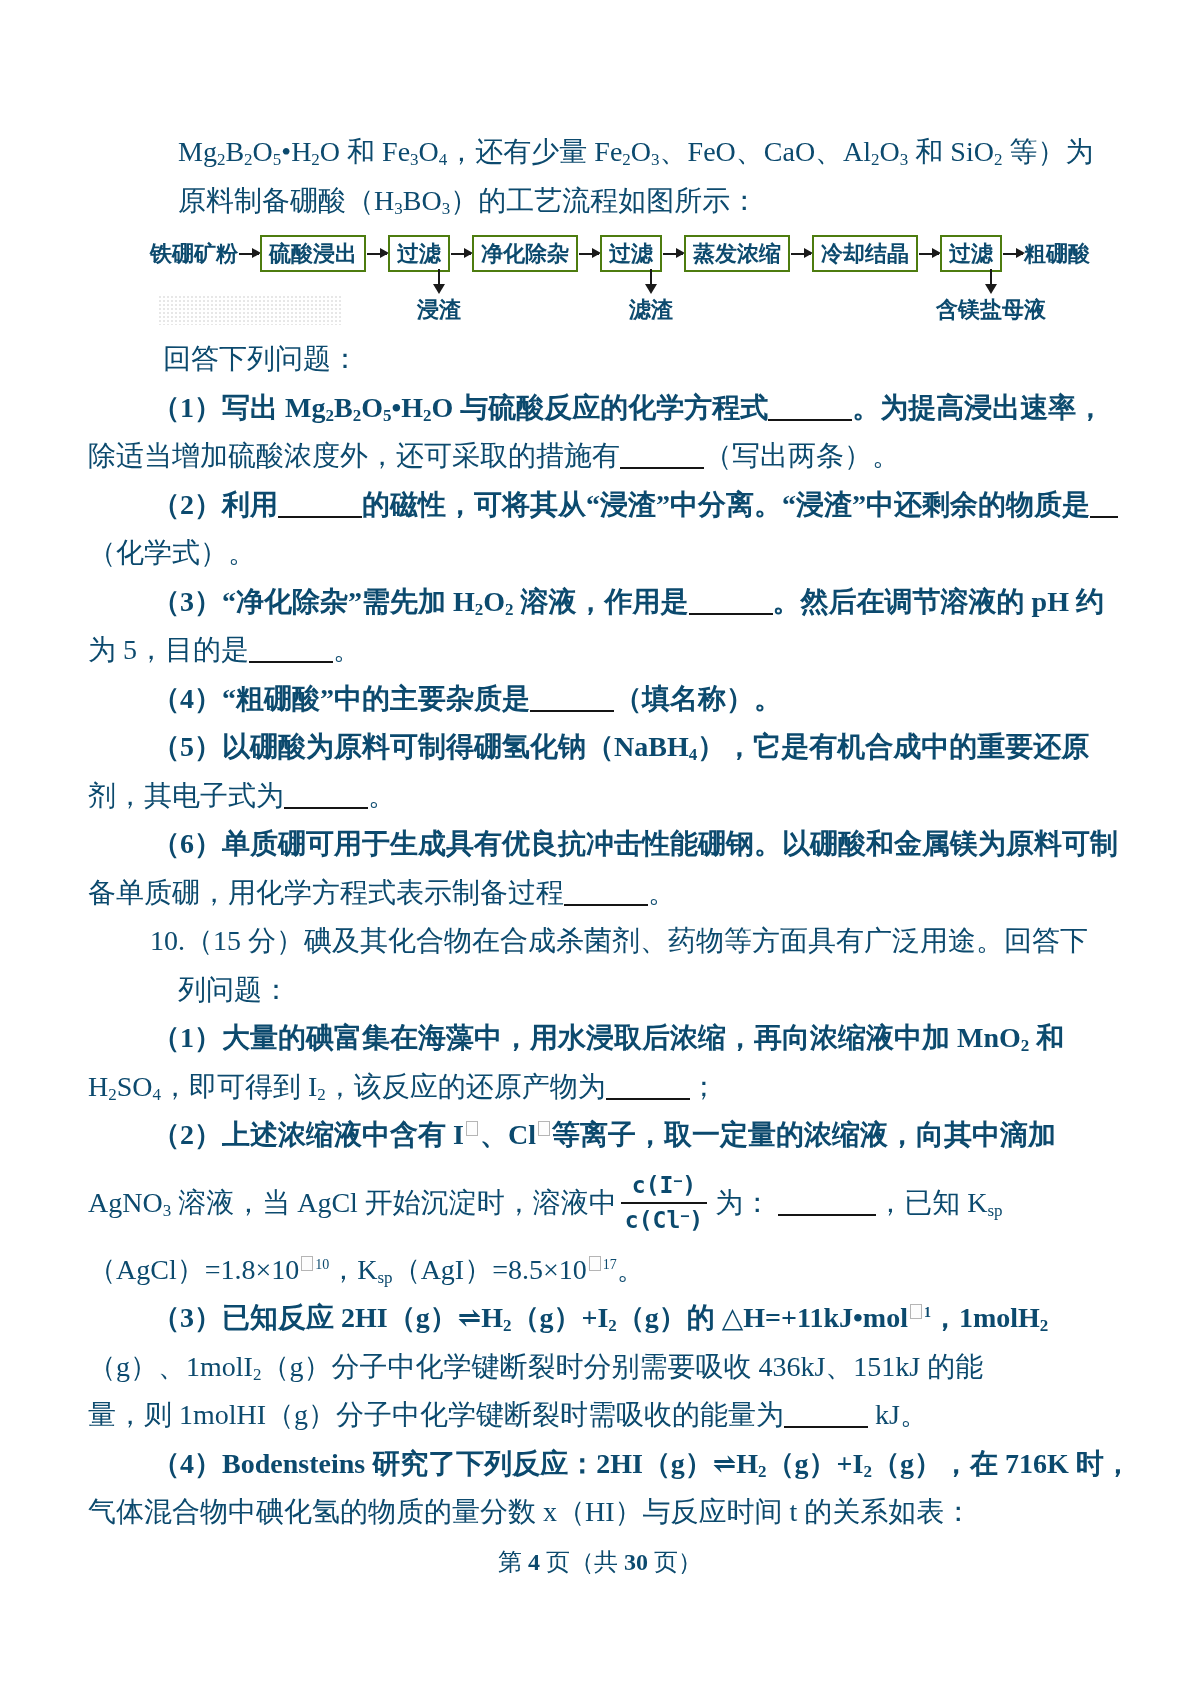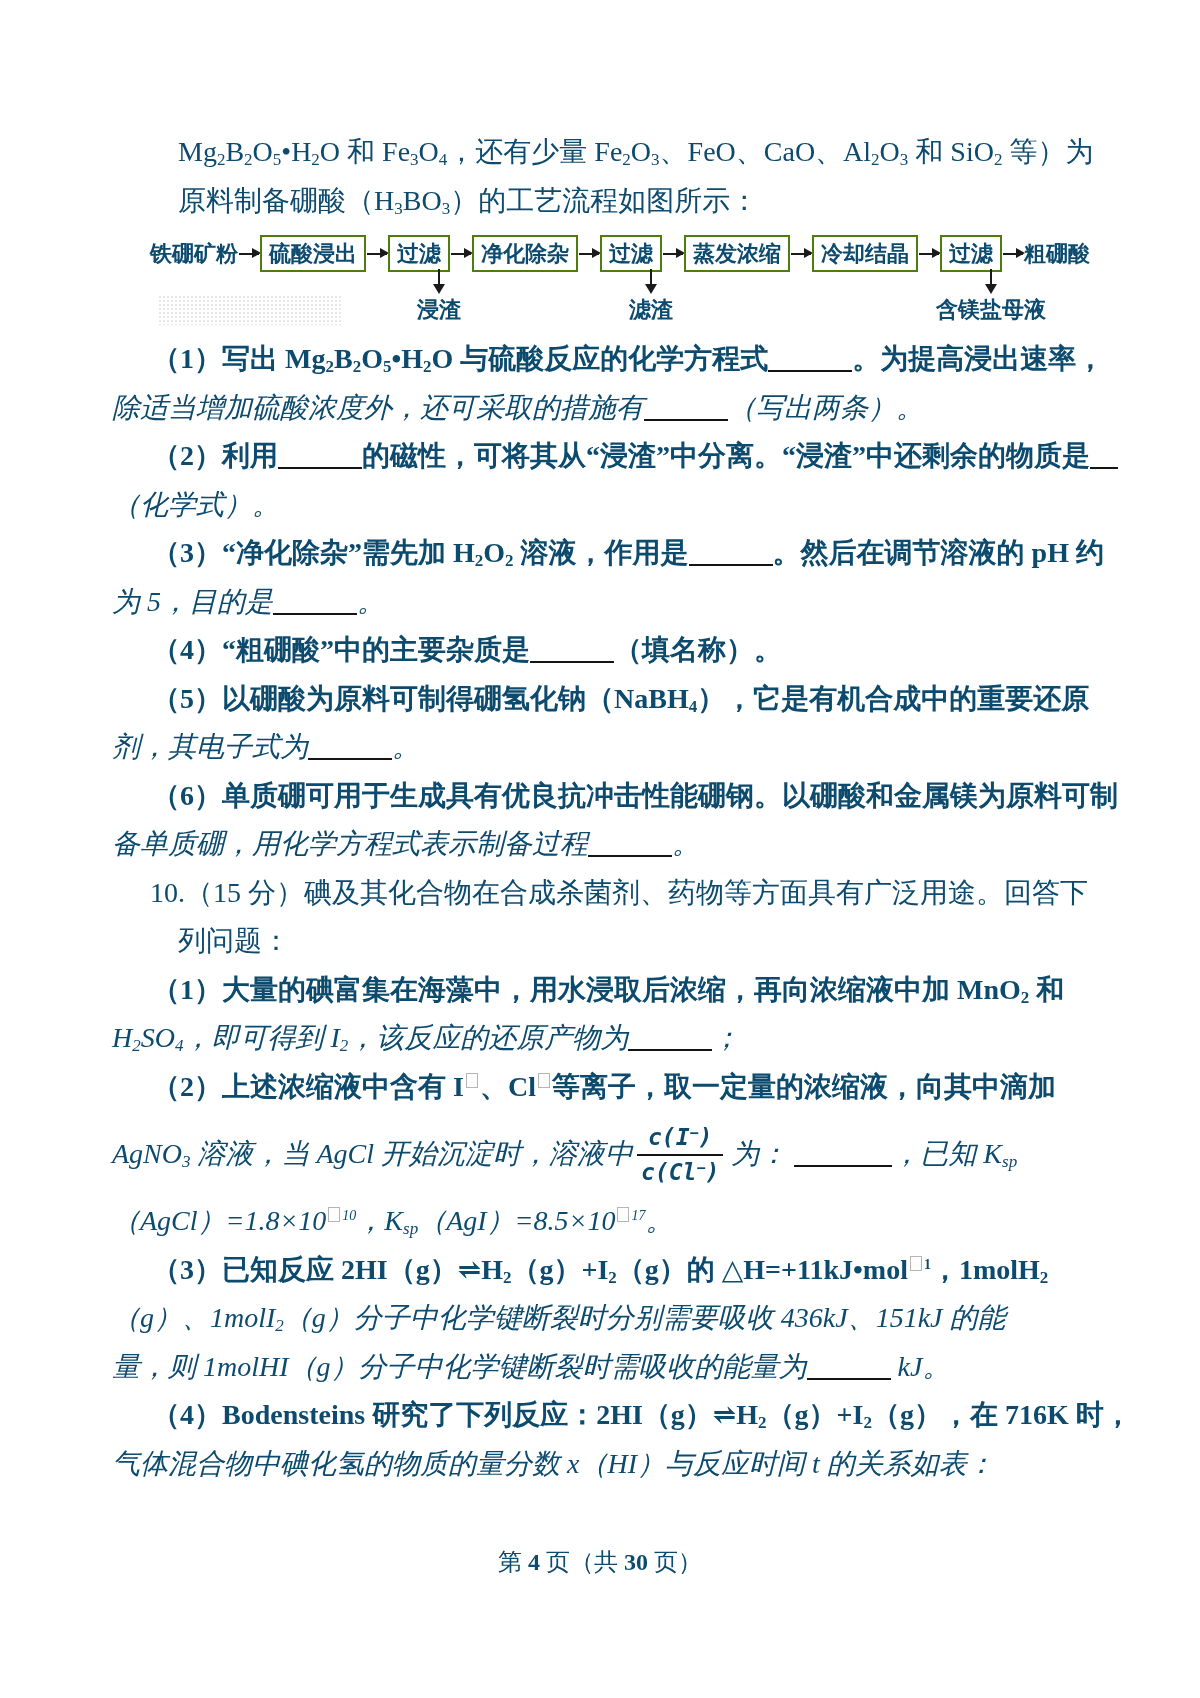--- a/index.html
+++ b/index.html
@@ -14,21 +14,21 @@
   }
   .content{position:absolute;top:128px;left:0;width:100%;}
   .line{
     height:48.5px;line-height:48.5px;
     font-size:28px;white-space:pre;
   }
   .line.tall{height:86px;line-height:86px;}
   .ind-cont{padding-left:178px;}
   .ind-prompt{padding-left:163px;}
   .ind-qstart{padding-left:152px;font-weight:bold;}
-  .ind-qcont{padding-left:112px;font-style:italic;}
+  .ind-qcont{padding-left:88px;}
   .ind-qnum{padding-left:150px;}
   sub{font-size:17px;vertical-align:-4px;line-height:0;}
   sup{font-size:14px;vertical-align:10px;line-height:0;}
   .supbox{
     display:inline-block;width:10px;height:13px;
     border:1.5px solid #b5b5b5;vertical-align:8px;margin:0 2px;
     background:#fdfdfd;
   }
   .blank{
     display:inline-block;height:1em;
@@ -109,20 +109,21 @@
           <span class="step-wrap"><span class="flow-box">冷却结晶</span></span>
           <span class="ar"></span>
           <span class="step-wrap"><span class="flow-box">过滤</span><span class="branch">
               <span class="ad"></span>
               <span class="branch-label">含镁盐母液</span>
             </span></span>
           <span class="ar"></span>
           <span class="flow-label">粗硼酸</span>
         </div>
       </div>
+      <div class="line ind-prompt"><span>回答下列问题：</span></div>
       <div class="line ind-qstart"><span>（1）写出 Mg</span><sub>2</sub><span>B</span><sub>2</sub><span>O</span><sub>5</sub><span>•H</span><sub>2</sub><span>O 与硫酸反应的化学方程式</span><span class="blank" style="width: 84px;"></span><span>。为提高浸出速率，</span></div>
       <div class="line ind-qcont"><span>除适当增加硫酸浓度外，还可采取的措施有</span><span class="blank" style="width: 84px;"></span><span>（写出两条）。</span></div>
       <div class="line ind-qstart"><span>（2）利用</span><span class="blank" style="width: 84px;"></span><span>的磁性，可将其从“浸渣”中分离。“浸渣”中还剩余的物质是</span><span class="blank" style="width: 28px;"></span></div>
       <div class="line ind-qcont"><span>（化学式）。</span></div>
       <div class="line ind-qstart"><span>（3）“净化除杂”需先加 H</span><sub>2</sub><span>O</span><sub>2</sub><span> 溶液，作用是</span><span class="blank" style="width: 84px;"></span><span>。然后在调节溶液的 pH 约</span></div>
       <div class="line ind-qcont"><span>为 5，目的是</span><span class="blank" style="width: 84px;"></span><span>。</span></div>
       <div class="line ind-qstart"><span>（4）“粗硼酸”中的主要杂质是</span><span class="blank" style="width: 84px;"></span><span>（填名称）。</span></div>
       <div class="line ind-qstart"><span>（5）以硼酸为原料可制得硼氢化钠（NaBH</span><sub>4</sub><span>），它是有机合成中的重要还原</span></div>
       <div class="line ind-qcont"><span>剂，其电子式为</span><span class="blank" style="width: 84px;"></span><span>。</span></div>
       <div class="line ind-qstart"><span>（6）单质硼可用于生成具有优良抗冲击性能硼钢。以硼酸和金属镁为原料可制</span></div>

